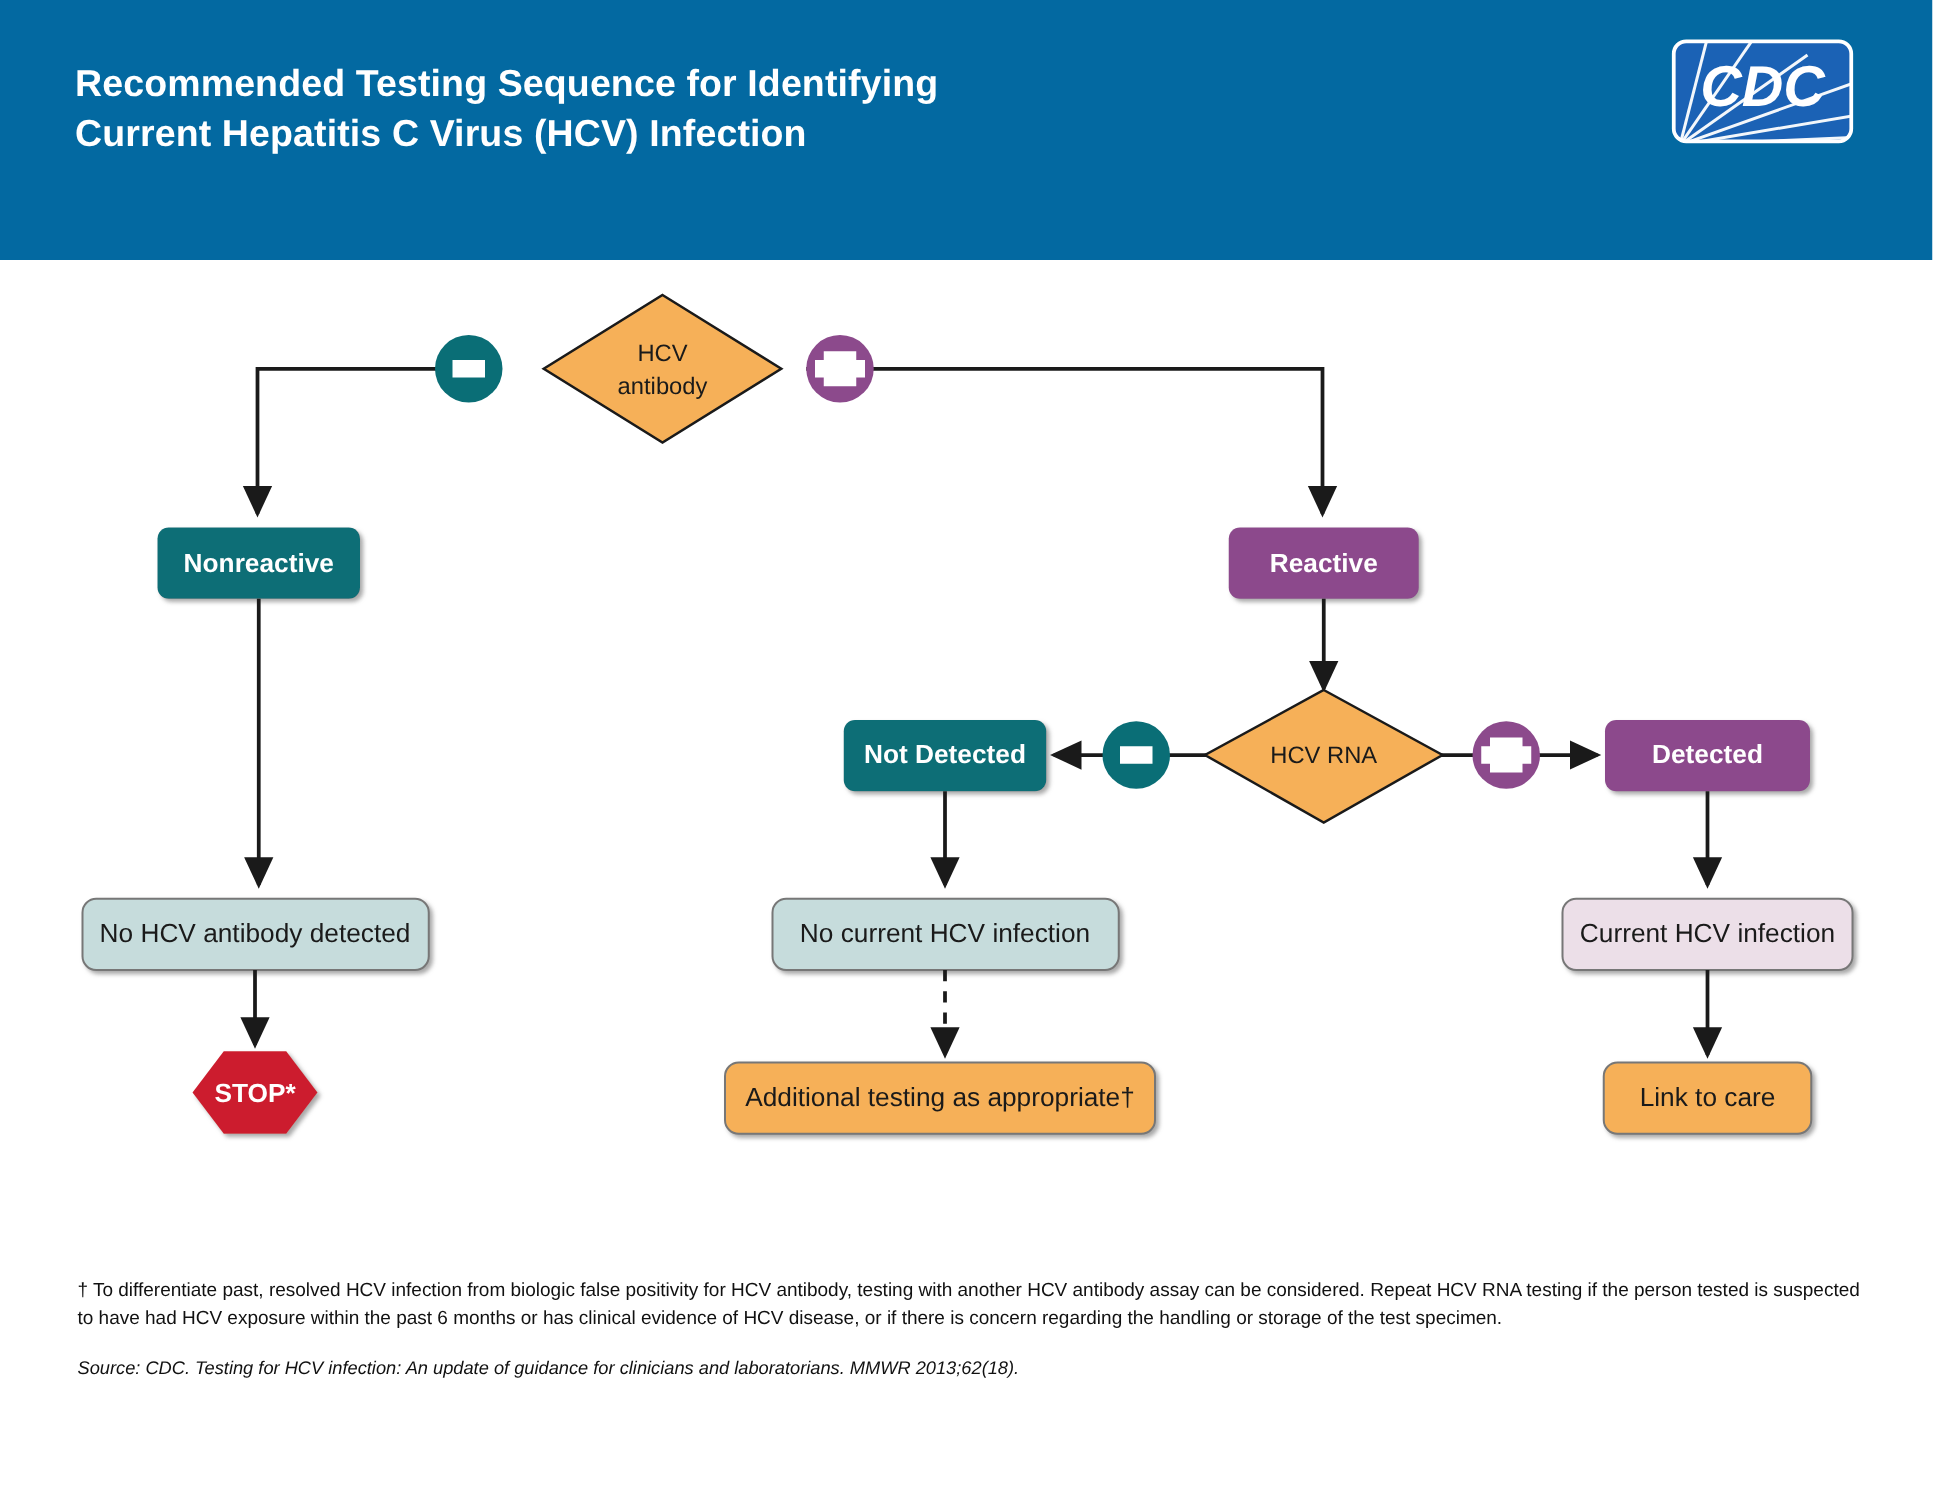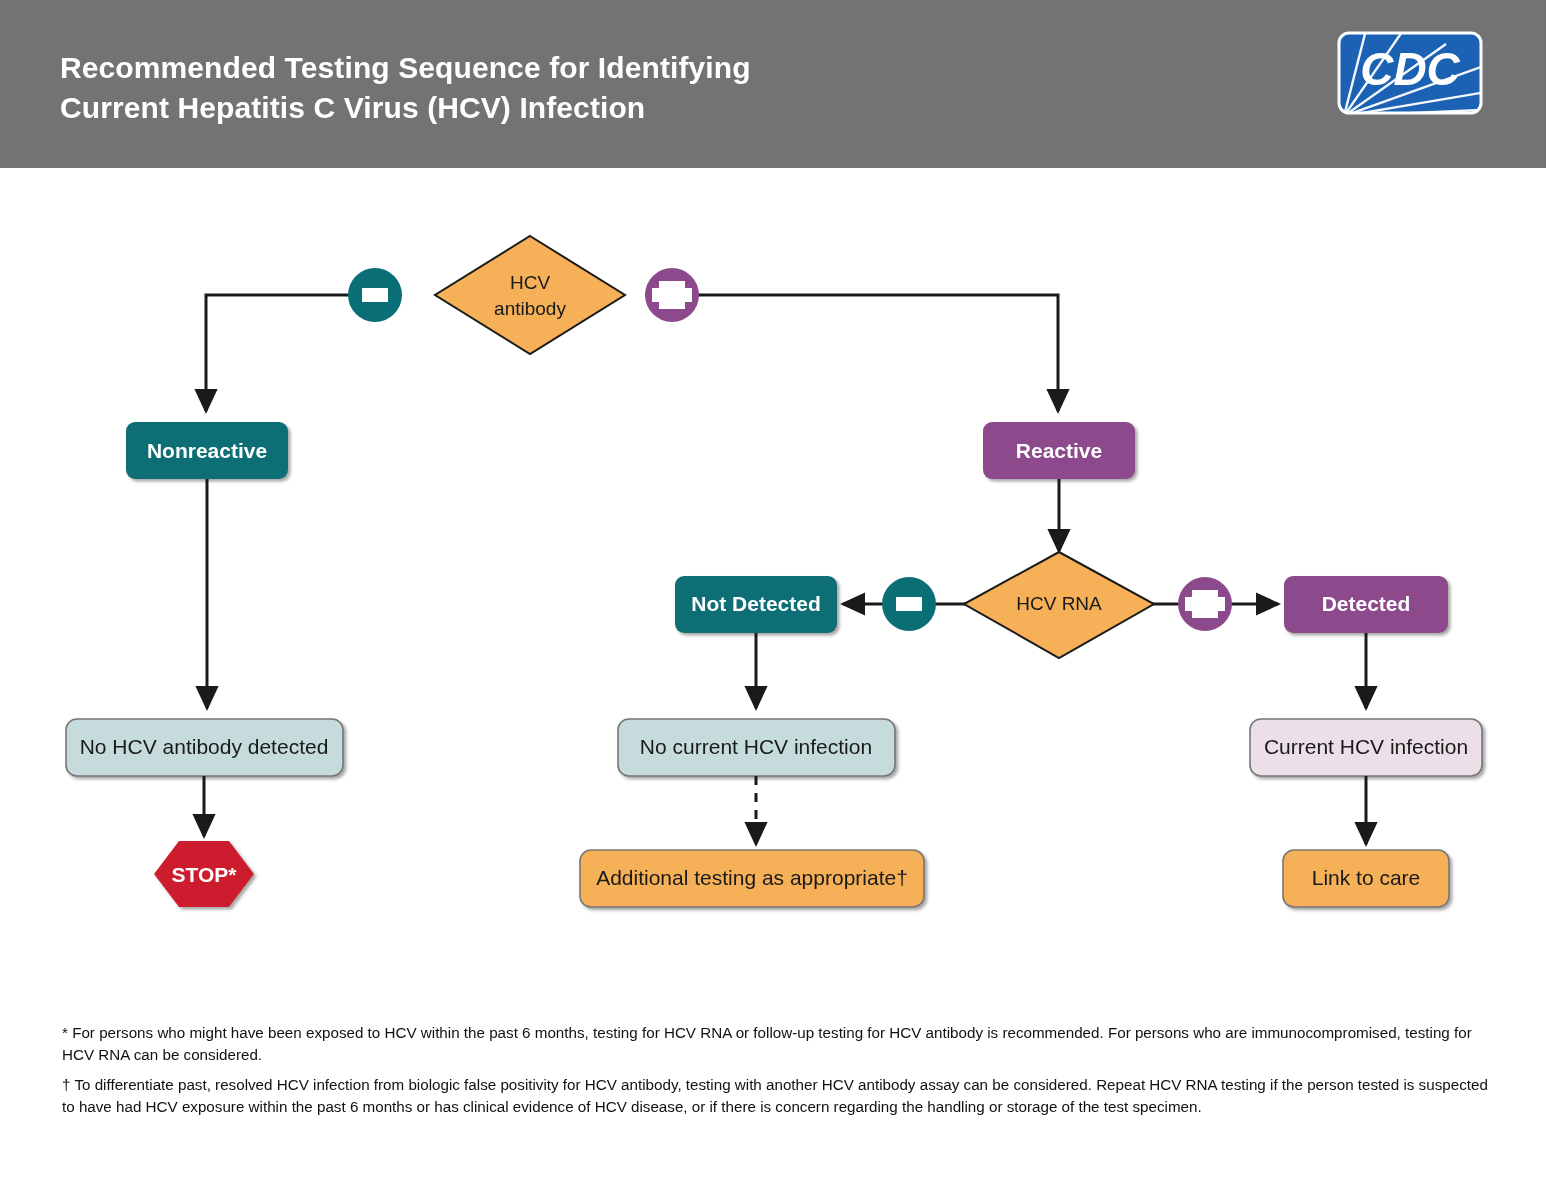--- a/index.html
+++ b/index.html
@@ -13,22 +13,22 @@
     font-family: "Liberation Sans", sans-serif;
     position: relative;
     overflow: hidden;
   }
 
   
   .header {
     position: absolute;
     left: 0; top: 0;
     width: 1546px;
-    height: 168px;
-    background: #737373;
+    height: 208px;
+    background: #0369a1;
     box-sizing: border-box;
   }
   .header-title {
     position: absolute;
     left: 60px;
     top: 48px;
     width: 1000px;
     color: #ffffff;
     font-size: 30px;
     font-weight: bold;
@@ -242,15 +242,15 @@
   </g>
 
   <g>
     <rect x="1283" y="682" width="166" height="57" rx="11" ry="11" fill="#f6b058" stroke="#777777" stroke-width="1.6" filter="url(#bshadow)"></rect>
     <text class="node-label lbl-dark" x="1366" y="711">Link to care</text>
   </g>
 </svg>
 </div>
 
 <div class="footer">
-  <div class="fn-note">* For persons who might have been exposed to HCV within the past 6 months, testing for HCV RNA or follow-up testing for HCV antibody is recommended. For persons who are immunocompromised, testing for HCV RNA can be considered.</div>
   <div class="fn-note">† To differentiate past, resolved HCV infection from biologic false positivity for HCV antibody, testing with another HCV antibody assay can be considered. Repeat HCV RNA testing if the person tested is suspected to have had HCV exposure within the past 6 months or has clinical evidence of HCV disease, or if there is concern regarding the handling or storage of the test specimen.</div>
+  <div class="fn-source">Source: CDC. Testing for HCV infection: An update of guidance for clinicians and laboratorians. MMWR 2013;62(18).</div>
 </div>
 
 </body></html>

